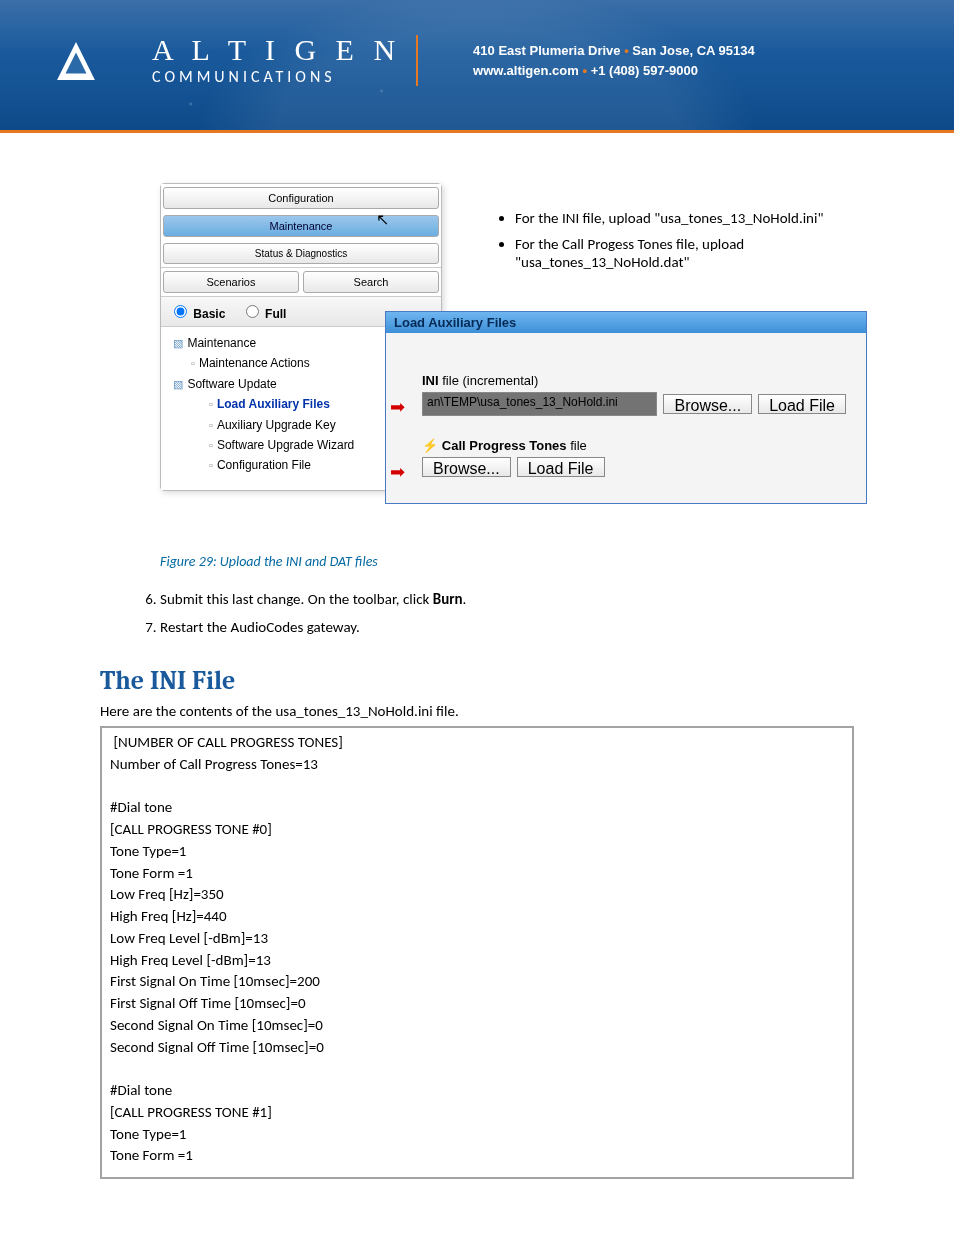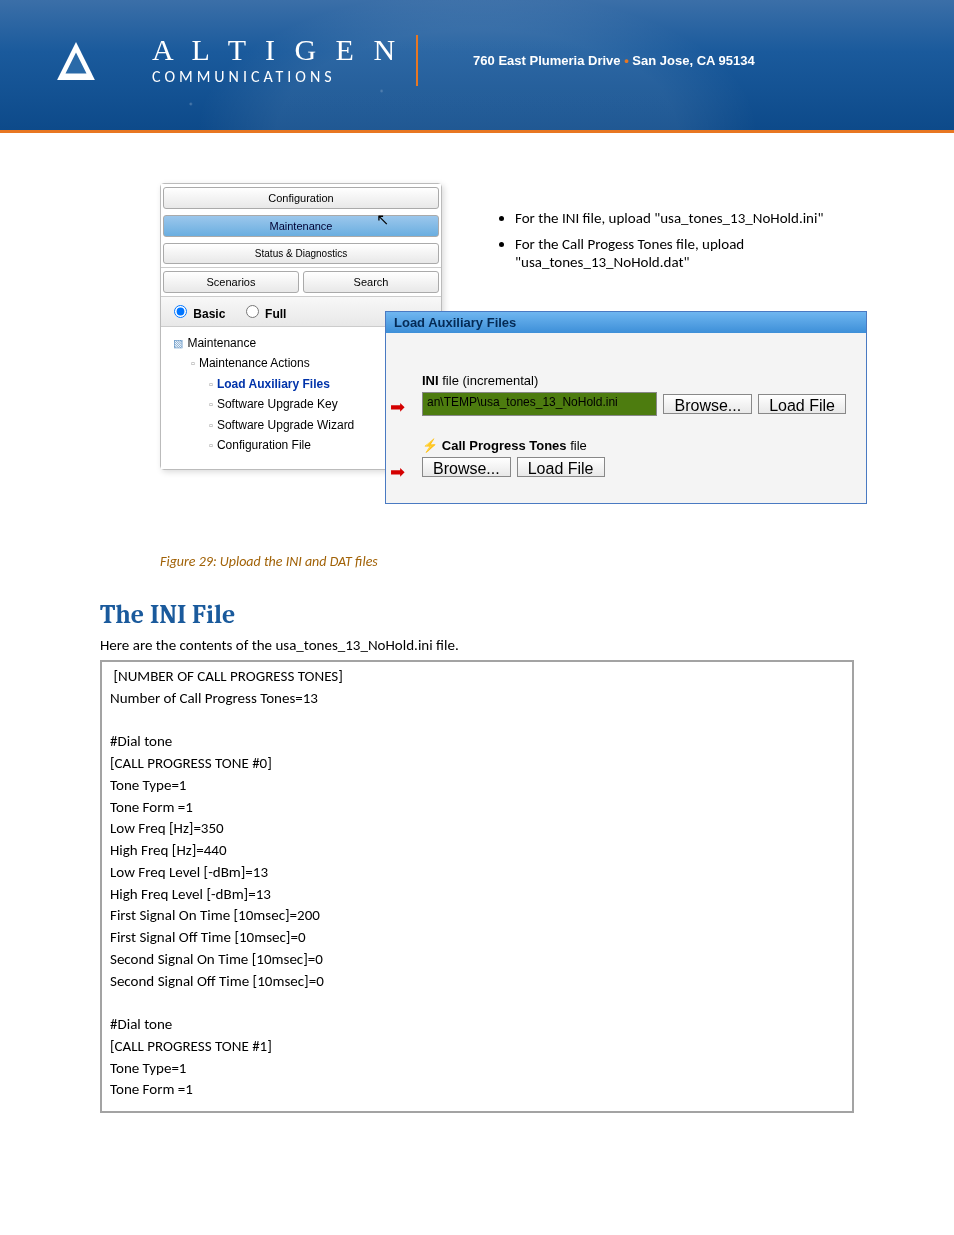--- a/index.html
+++ b/index.html
@@ -32,29 +32,29 @@
   .tree-l3 { padding-left: 40px; }
   .tree-item.hi { color: #0033aa; font-weight: bold; }
   .cursor-ptr { position: absolute; left: 215px; top: 26px; font-size: 16px; color: #000; }
 
   .aux-panel { position: absolute; left: 285px; top: 128px; width: 480px; border: 1px solid #4a7ac2; background: #f4f4f4; font-family: Arial, sans-serif; font-size: 13px; }
   .aux-title { background: linear-gradient(#6fb6f0,#3d8fd8); color: #042a55; font-weight: bold; padding: 3px 8px; font-size: 13px; }
   .aux-body { padding: 40px 20px 22px 36px; }
   .aux-label { margin-bottom: 4px; }
   .aux-row { display: flex; align-items: center; gap: 6px; margin-bottom: 22px; position: relative; }
   .aux-row .arrow { position: absolute; left: -32px; top: 4px; color: #d40000; font-size: 18px; }
-  .aux-input { flex: 1 1 auto; border: 1px solid #888; background: #4d7c0f; padding: 2px 4px; font-size: 12px; font-family: Arial; height: 18px; overflow: hidden; white-space: nowrap; }
+  .aux-input { flex: 1 1 auto; border: 1px solid #888; background: #737373; padding: 2px 4px; font-size: 12px; font-family: Arial; height: 18px; overflow: hidden; white-space: nowrap; }
   .aux-btn { border: 1px solid #888; background: linear-gradient(#fff,#e8e8e8); padding: 2px 10px; font-size: 16px; cursor: pointer; height: 20px; }
   .lightning { color: #e8a000; font-size: 13px; }
 
   .right-bullets { position: absolute; left: 395px; top: 26px; font-size: 15px; }
   .right-bullets ul { margin: 0; padding-left: 20px; }
   .right-bullets li { margin-bottom: 8px; }
 
-  .fig-caption { color: #a16207; font-style: italic; font-size: 14px; margin: 8px 0 20px 60px; }
+  .fig-caption { color: #0369a1; font-style: italic; font-size: 14px; margin: 8px 0 20px 60px; }
 
   .num-list { font-size: 15px; margin: 0 0 30px 0; padding-left: 60px; }
   .num-list li { margin-bottom: 10px; }
 
   h2.ini-head { font-family: Cambria, "Times New Roman", serif; color: #1a5a9c; font-weight: bold; font-size: 26px; margin: 30px 0 6px 0; }
   .ini-intro { font-size: 15px; margin: 0 0 6px 0; }
   .code-box { border: 2px solid #a3a3a3; padding: 4px 8px 10px 8px; font-size: 15px; line-height: 1.45; font-family: Calibri, Arial, sans-serif; }
 
   .footer { display: flex; justify-content: space-between; padding: 40px 100px 30px 100px; font-size: 15px; }
 </style>
@@ -65,21 +65,22 @@
   <div class="header-content">
     <svg class="logo-triangle" viewBox="0 0 40 40">
         <path d="M20 2 L38 38 L2 38 Z" fill="#fff"></path>
         <path d="M20 12 L30 32 L10 32 Z" fill="#2a6aa8"></path>
       </svg>
     <div class="logo-text">
       <span class="logo-main">A L T I G E N</span>
       <span class="logo-sub">COMMUNICATIONS</span>
     </div>
     <div class="header-addr">
-      <div><span>760 East Plumeria Drive</span> <span class="dot">•</span> <span>San Jose, CA 95134</span></div>
+      <div><span>410 East Plumeria Drive</span> <span class="dot">•</span> <span>San Jose, CA 95134</span></div>
+      <div><span>www.altigen.com</span> <span class="dot">•</span> <span>+1 (408) 597-9000</span></div>
     </div>
   </div>
 </div>
 
 <div class="page-content">
 
   <div class="fig-wrap">
 
     <div class="nav-panel">
       <div class="nav-tabs">
@@ -91,22 +92,23 @@
         <div class="nav-tab">Scenarios</div>
         <div class="nav-tab">Search</div>
       </div>
       <div class="radio-row">
         <label><input type="radio" checked="" style=""> <span>Basic</span></label>
         <label><input type="radio" style=""> <span>Full</span></label>
       </div>
       <div class="tree">
         <div class="tree-item tree-l1 tree-folder"><span>Maintenance</span></div>
         <div class="tree-item tree-l2 tree-file"><span>Maintenance Actions</span></div>
+        <div class="tree-item tree-l1 tree-folder"><span>Software Update</span></div>
         <div class="tree-item tree-l3 tree-file hi"><span>Load Auxiliary Files</span></div>
-        <div class="tree-item tree-l3 tree-file"><span>Software Upgrade Key</span></div>
+        <div class="tree-item tree-l3 tree-file"><span>Auxiliary Upgrade Key</span></div>
         <div class="tree-item tree-l3 tree-file"><span>Software Upgrade Wizard</span></div>
         <div class="tree-item tree-l3 tree-file"><span>Configuration File</span></div>
       </div>
       <span class="cursor-ptr">↖</span>
     </div>
 
     <div class="right-bullets">
       <ul>
         <li>For the INI file, upload "usa_tones_13_NoHold.ini"</li>
         <li>For the Call Progess Tones file, upload "usa_tones_13_NoHold.dat"</li>
@@ -129,20 +131,24 @@
           <button class="aux-btn">Browse...</button>
           <button class="aux-btn">Load File</button>
         </div>
       </div>
     </div>
 
   </div>
 
   <div class="fig-caption">Figure 29: Upload the INI and DAT files</div>
 
+  <ol class="num-list" start="6">
+    <li><span>Submit this last change. On the toolbar, click </span><b>Burn</b><span>.</span></li>
+    <li>Restart the AudioCodes gateway.</li>
+  </ol>
 
   <h2 class="ini-head">The INI File</h2>
   <p class="ini-intro">Here are the contents of the usa_tones_13_NoHold.ini file.</p>
   <div class="code-box">
       <pre style="margin:0;font-family:inherit;white-space:pre-wrap;"> [NUMBER OF CALL PROGRESS TONES]
 Number of Call Progress Tones=13
 
 #Dial tone
 [CALL PROGRESS TONE #0]
 Tone Type=1

